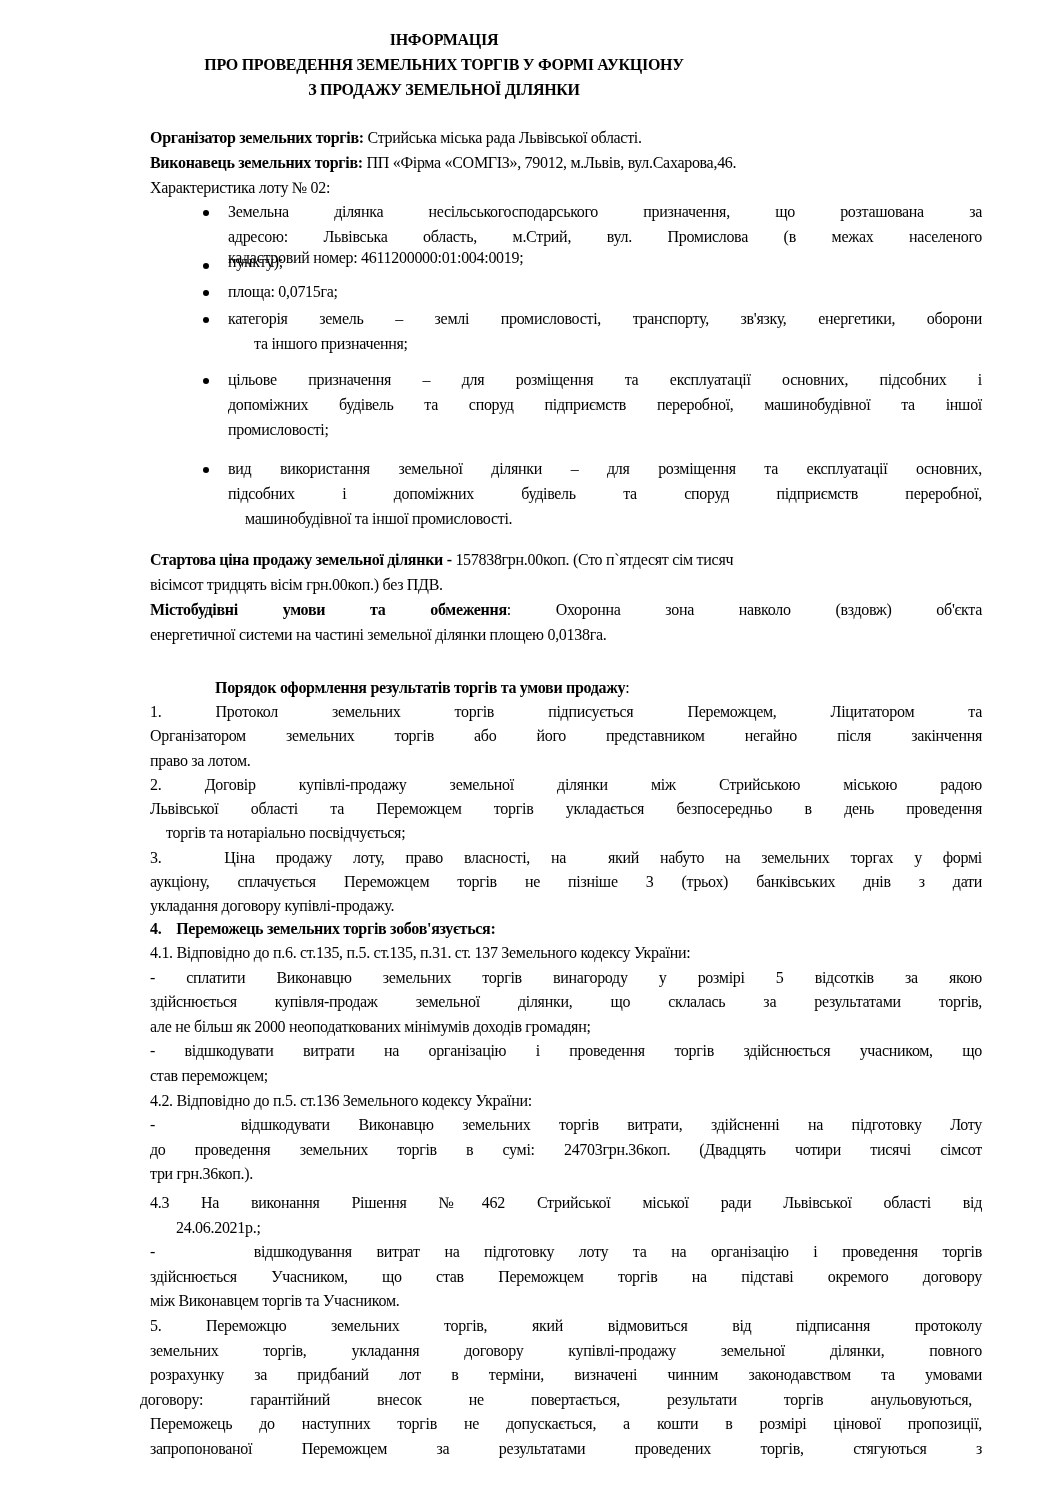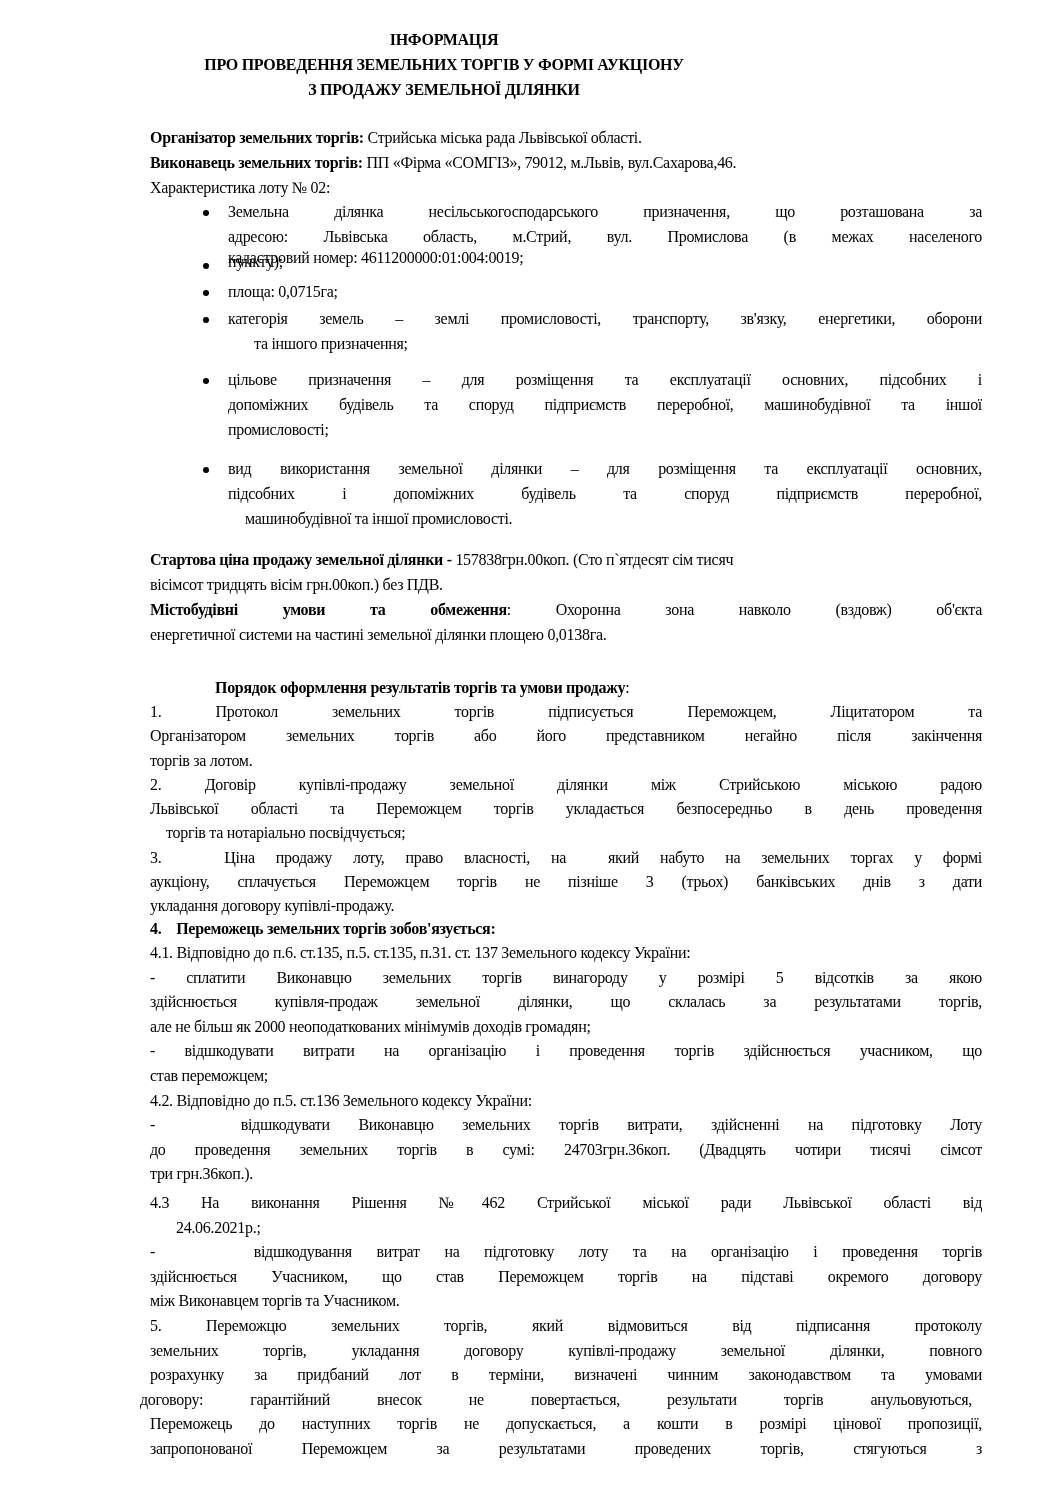--- a/index.html
+++ b/index.html
@@ -61,21 +61,21 @@
   </div>
   <div class="line" style="top:623px; left:150px;">енергетичної системи на частині земельної ділянки площею 0,0138га.</div>
 
   <div class="line" style="top:676px; left:215px;">
     <span class="b">Порядок оформлення результатів торгів та умови продажу</span><span>:</span>
   </div>
 
   <div id="body-lines">
       <div class="line just" style="left: 150px; width: 832px; top: 700px; white-space: pre-wrap;">1. Протокол земельних торгів підписується Переможцем, Ліцитатором та</div>
       <div class="line just" style="left: 150px; width: 832px; top: 724px; white-space: pre-wrap;">Організатором земельних торгів або його представником негайно після закінчення</div>
-      <div class="line" style="left: 150px; width: 832px; top: 749px; white-space: pre;">торгів за лотом.</div>
+      <div class="line" style="left: 150px; width: 832px; top: 749px; white-space: pre;">право за лотом.</div>
       <div class="line just" style="left: 150px; width: 832px; top: 773px; white-space: pre-wrap;">2. Договір купівлі-продажу земельної ділянки між Стрийською міською радою</div>
       <div class="line just" style="left: 150px; width: 832px; top: 797px; white-space: pre-wrap;">Львівської області та Переможцем торгів укладається безпосередньо в день проведення</div>
       <div class="line" style="left: 166px; width: 832px; top: 821px; white-space: pre;">торгів та нотаріально посвідчується;</div>
       <div class="line just" style="left: 150px; width: 832px; top: 846px; white-space: pre-wrap;">3.   Ціна продажу лоту, право власності, на  який набуто на земельних торгах у формі</div>
       <div class="line just" style="left: 150px; width: 832px; top: 870px; white-space: pre-wrap;">аукціону, сплачується Переможцем торгів не пізніше 3 (трьох) банківських днів з дати</div>
       <div class="line" style="left: 150px; width: 832px; top: 894px; white-space: pre;">укладання договору купівлі-продажу.</div>
     </div>
 
   <div class="line b" style="top:917px; left:150px; white-space:pre;">4.    Переможець земельних торгів зобов'язується:</div>
 

